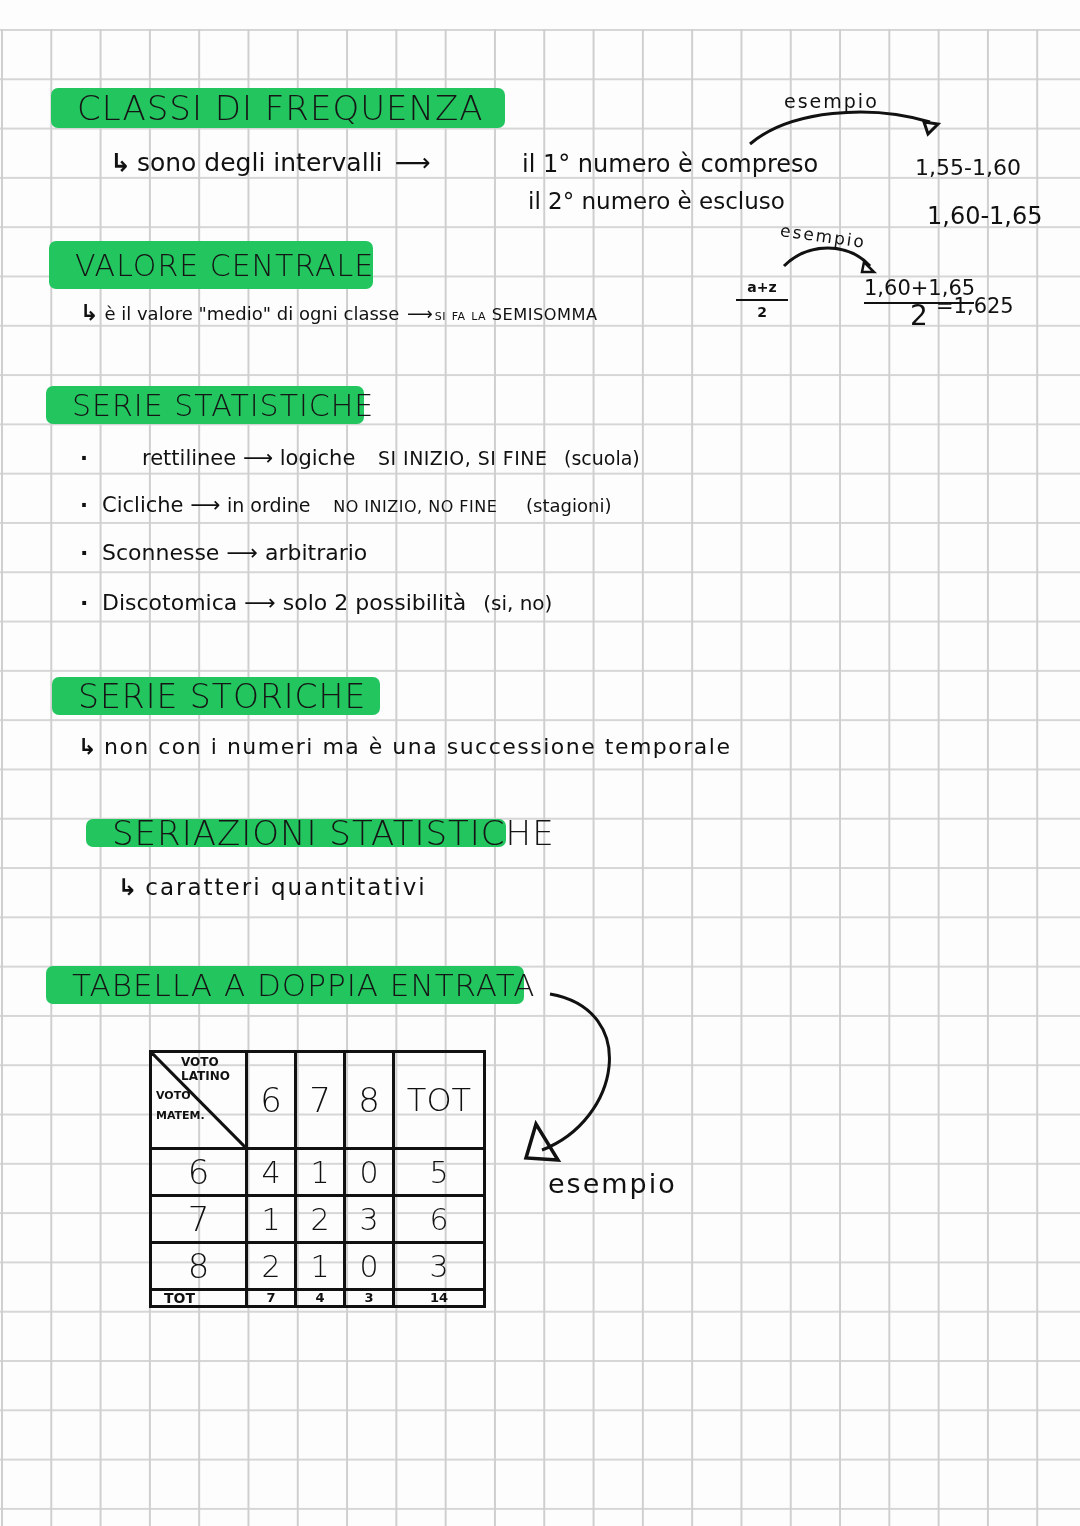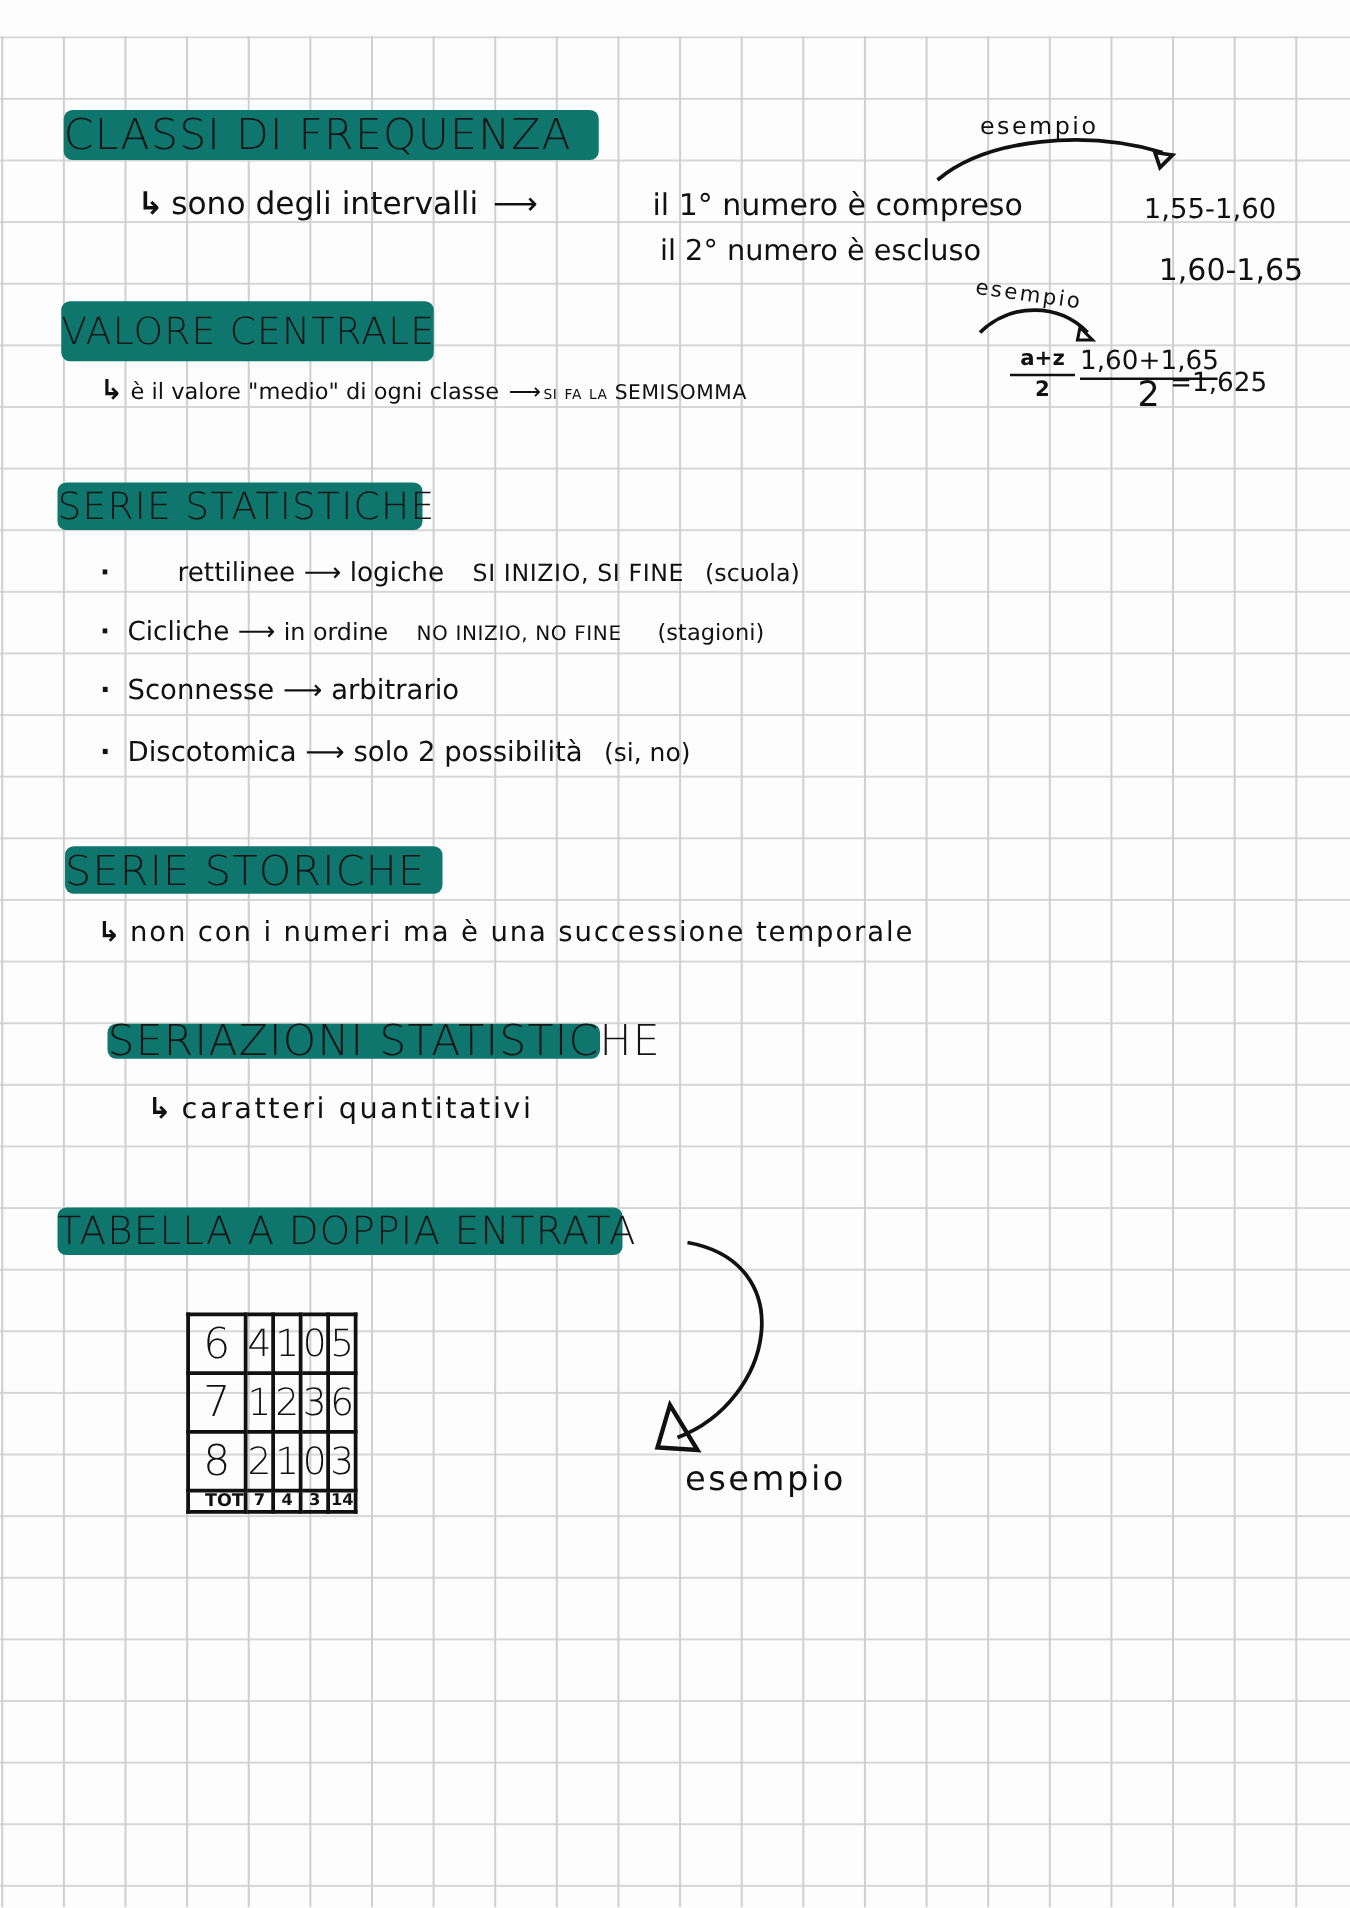--- a/index.html
+++ b/index.html
@@ -12,24 +12,24 @@
   .grid {
     position: absolute; left: 0; top: 29px; width: 1080px; height: 1497px;
     background-image:
       linear-gradient(to right, #cfcfcf 0, #cfcfcf 1.5px, transparent 1.5px),
       linear-gradient(to bottom, #d6d6d6 0, #d6d6d6 1.5px, transparent 1.5px);
     background-size: 49.3px 49.3px;
     background-position: 1px 0;
   }
   .abs { position: absolute; white-space: nowrap; }
   .hl {
-    background: #0f766e; border-radius: 7px;
+    background: #22c55e; border-radius: 7px;
     font-family: "DejaVu Sans", sans-serif; font-weight: 300;
     letter-spacing: 1px; color: #151515;
-    display: flex; align-items: center; padding-left: 0;
+    display: flex; align-items: center; padding-left: 26px;
   }
   .hw {
     font-family: "DejaVu Sans", sans-serif; color: #111;
   }
   .arrow-mark { font-weight: bold; margin-right: 6px; }
   .caps { font-variant: small-caps; font-size: 0.9em; letter-spacing: 0.5px; }
   .bullet::before { content: "·"; position: absolute; left: -22px; font-weight: bold; }
 
   
   .dtable {
@@ -83,21 +83,21 @@
 </div>
 <div class="abs hw" style="left:80px; top:300px; font-size:18px;">
   <span class="arrow-mark" style="font-size:22px;">↳</span><span>è il valore "medio" di ogni classe</span>
   <span style="margin:0 2px;">⟶</span><span class="caps">si fa la SEMISOMMA</span>
 </div>
 <div class="abs hw" style="left:780px; top:226px; font-size:17px; letter-spacing:2px; transform:rotate(8deg);">esempio</div>
 <svg class="abs" style="left:778px; top:240px;" width="110" height="36" viewBox="0 0 110 36">
   <path d="M6 26 C 30 2, 70 2, 92 26" fill="none" stroke="#111" stroke-width="3"></path>
   <path d="M86 22 L96 32 L84 32 Z" fill="none" stroke="#111" stroke-width="2.5"></path>
 </svg>
-<div class="abs hw" style="left:808px; top:278px; width:52px; text-align:center; font-size:17px; font-weight:bold; line-height:18px;">
+<div class="abs hw" style="left:736px; top:278px; width:52px; text-align:center; font-size:14px; font-weight:bold; line-height:18px;">
   <div>a+z</div>
   <div style="border-top:2.5px solid #111; margin:3px 0 2px;"></div>
   <div>2</div>
 </div>
 <div class="abs hw" style="left:864px; top:276px; width:110px; text-align:center; font-size:21px; line-height:24px;">
   <div>1,60+1,65</div>
   <div style="border-top:2.5px solid #111; margin:2px 0 0;"></div>
   <div style="font-size:28px;">2</div>
 </div>
 <div class="abs hw" style="left:936px; top:294px; font-size:21px;">=1,625</div>
@@ -151,20 +151,36 @@
 </div>
 
 <svg class="abs" style="left:520px; top:980px;" width="110" height="190" viewBox="0 0 110 190">
   <path d="M30 14 C 120 30, 100 140, 22 170" fill="none" stroke="#111" stroke-width="3"></path>
   <path d="M16 144 L6 178 L38 180 Z" fill="none" stroke="#111" stroke-width="3.5"></path>
 </svg>
 <div class="abs hw" style="left:548px; top:1168px; font-size:27px; letter-spacing:2px;">esempio</div>
 
 <table class="dtable">
   <tbody>
+      <tr>
+    <td class="corner">
+      <svg class="corner-diag" viewBox="0 0 93 94" preserveAspectRatio="none">
+        <line x1="0" y1="0" x2="93" y2="94" stroke="#111" stroke-width="3"></line>
+      </svg>
+      <div class="corner-top" style="width:60px; white-space:normal;">VOTO LATINO</div>
+      <div class="corner-bot">
+        <div style="line-height:14px; margin-bottom:6px;">VOTO</div>
+        <div style="line-height:14px;">MATEM.</div>
+      </div>
+    </td>
+    <td class="colh">6</td>
+    <td class="colh">7</td>
+    <td class="colh">8</td>
+    <td class="colh tot">TOT</td>
+  </tr>
   <tr>
     <td class="rowh">6</td>
     <td class="cell">4</td>
     <td class="cell">1</td>
     <td class="cell">0</td>
     <td class="cell">5</td>
   </tr>
   <tr>
     <td class="rowh">7</td>
     <td class="cell">1</td>

